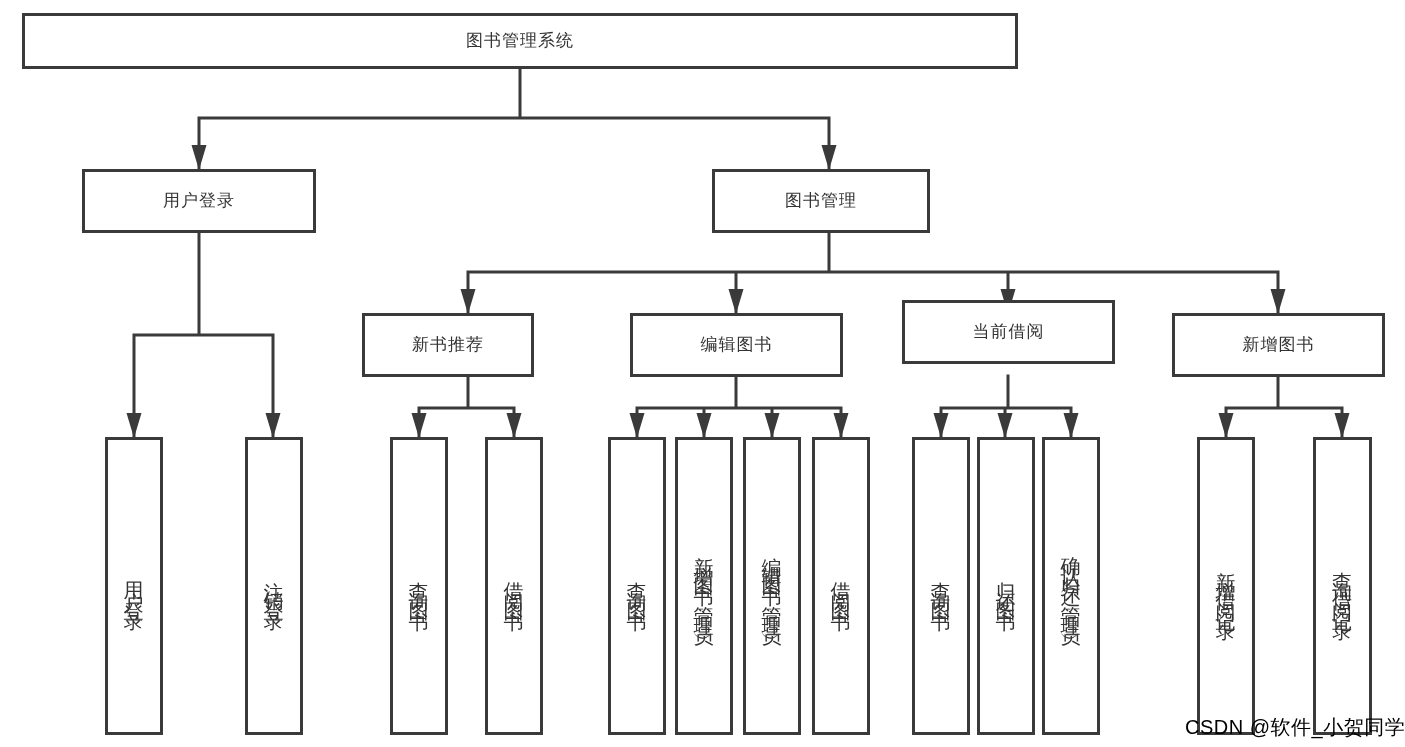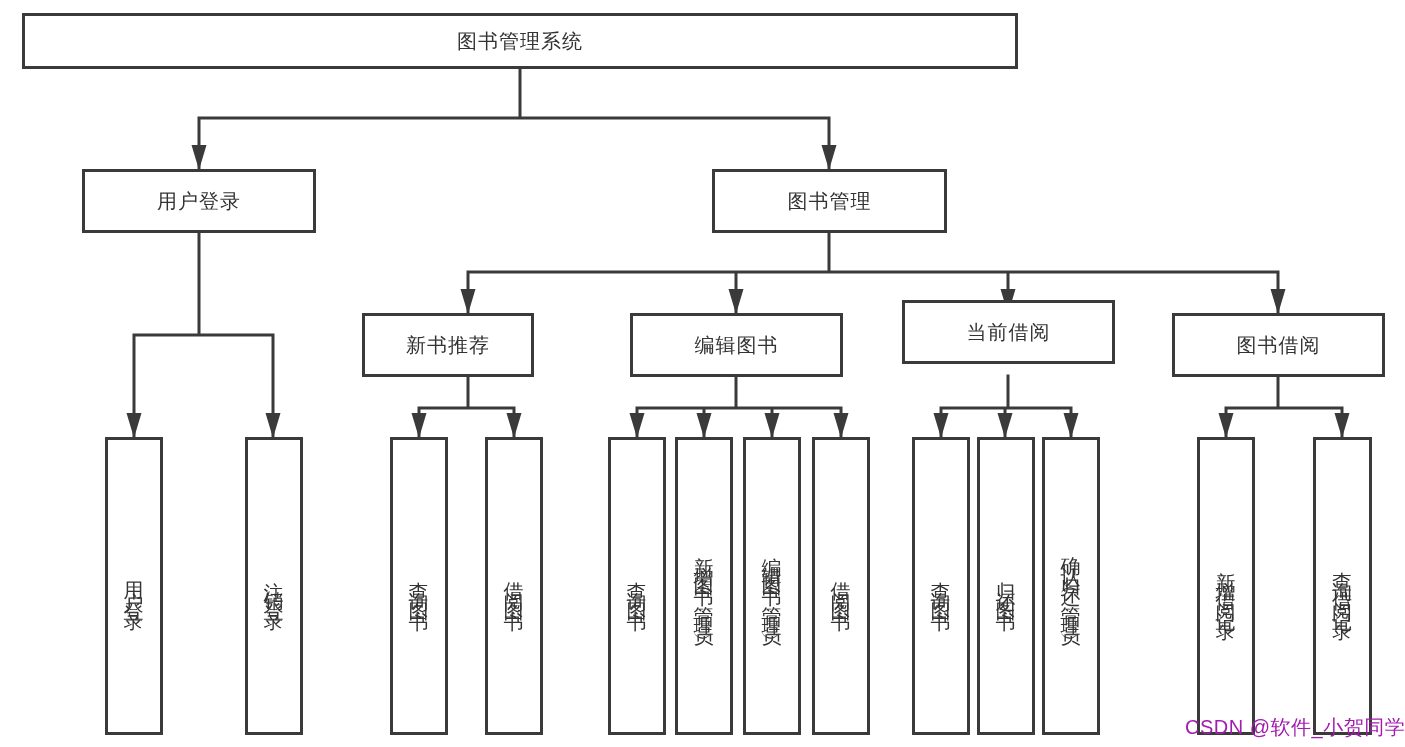--- a/index.html
+++ b/index.html
@@ -17,40 +17,40 @@
   .wires {
     position: absolute;
     left: 0; top: 0;
   }
   .node {
     position: absolute;
     box-sizing: border-box;
     background: #ffffff;
     border: 3px solid #3a3a3a;
     color: #333333;
-    font-size: 20px;
+    font-size: 17px;
     display: flex;
     align-items: center;
     justify-content: center;
     letter-spacing: 1px;
     line-height: 1.2;
     white-space: nowrap;
   }
   .leaf {
     writing-mode: vertical-rl;
     text-orientation: mixed;
     letter-spacing: 10px;
     font-size: 20px;
   }
   .watermark {
     position: absolute;
     left: 1185px;
     top: 714px;
     font-size: 20px;
-    color: #a21caf;
+    color: #000000;
     letter-spacing: 0.5px;
     white-space: nowrap;
   }
 </style>
 </head>
 <body>
 
 <div class="stage">
 
   <svg class="wires" width="1405" height="747" viewBox="0 0 1405 747">
@@ -78,26 +78,26 @@
          M933.5 413L948.5 413L941 438Z
          M997.5 413L1012.5 413L1005 438Z
          M1063.5 413L1078.5 413L1071 438Z
          M1218.5 413L1233.5 413L1226 438Z
          M1334.5 413L1349.5 413L1342 438Z"></path>
   </svg>
 
   <div class="node" style="left:22px;top:13px;width:996px;height:56px">图书管理系统</div>
 
   <div class="node" style="left:82px;top:169px;width:234px;height:64px">用户登录</div>
-  <div class="node" style="left:712px;top:169px;width:235px;height:64px">图书管理</div>
+  <div class="node" style="left:712px;top:169px;width:218px;height:64px">图书管理</div>
 
   <div class="node" style="left:362px;top:313px;width:172px;height:64px">新书推荐</div>
   <div class="node" style="left:630px;top:313px;width:213px;height:64px">编辑图书</div>
   <div class="node" style="left:902px;top:300px;width:213px;height:64px">当前借阅</div>
-  <div class="node" style="left:1172px;top:313px;width:213px;height:64px">图书借阅</div>
+  <div class="node" style="left:1172px;top:313px;width:213px;height:64px">新增图书</div>
 
   <div class="node leaf" style="left:105px;top:437px;width:58px;height:298px">用户登录</div>
   <div class="node leaf" style="left:245px;top:437px;width:58px;height:298px">注销登录</div>
 
   <div class="node leaf" style="left:390px;top:437px;width:58px;height:298px">查询图书</div>
   <div class="node leaf" style="left:485px;top:437px;width:58px;height:298px">借阅图书</div>
 
   <div class="node leaf" style="left:608px;top:437px;width:58px;height:298px">查询图书</div>
   <div class="node leaf" style="left:675px;top:437px;width:58px;height:298px">新增图书（管理员）</div>
   <div class="node leaf" style="left:743px;top:437px;width:58px;height:298px">编辑图书（管理员）</div>

